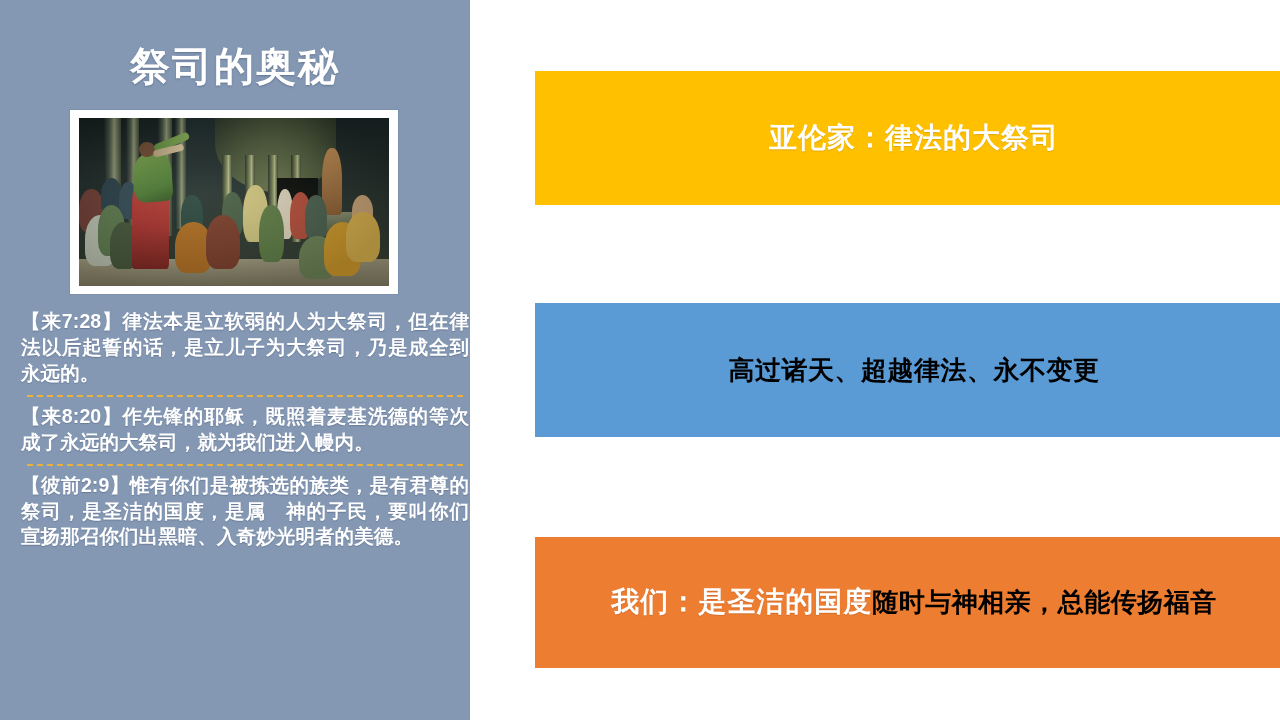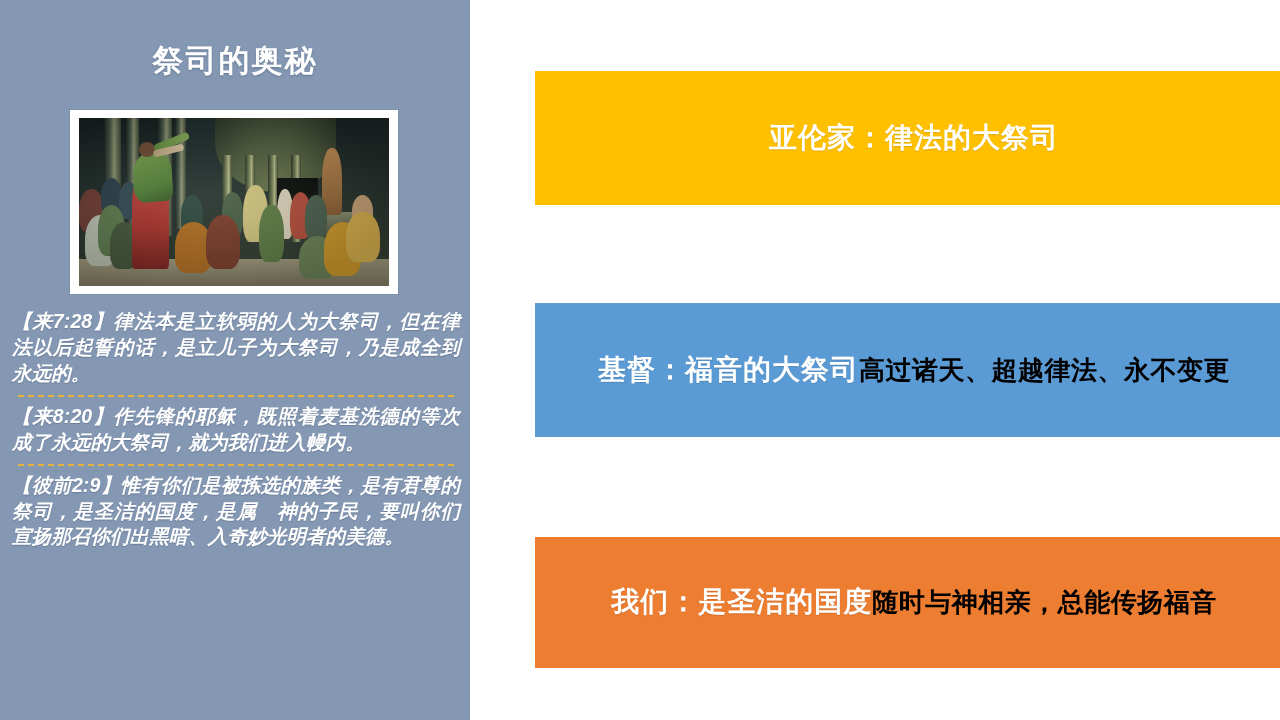--- a/index.html
+++ b/index.html
@@ -36,21 +36,21 @@
     box-sizing: border-box;
   }
 
   .sidebar-title {
     position: absolute;
     left: 0;
     top: 44px;
     width: 470px;
     text-align: center;
     color: #ffffff;
-    font-size: 31px;
+    font-size: 40px;
     font-weight: bold;
     letter-spacing: 2px;
     line-height: 1.1;
     text-shadow: 0 1px 2px rgba(40,55,80,0.35);
   }
 
   
   .picture-frame {
     position: absolute;
     left: 69px;
@@ -175,24 +175,23 @@
   .b18 { left: 71%; top: 70%; width: 12%; height: 26%; background: #6d8457; }
   .b19 { left: 88%; top: 46%; width: 7%;  height: 20%; background: #c9a477; }
   .pt-shade {
     left: 0; top: 0; right: 0; bottom: 0;
     background: radial-gradient(ellipse at 40% 45%, rgba(255,255,255,0.06) 0%, rgba(0,0,0,0.22) 75%);
   }
 
   
   .verses {
     position: absolute;
-    left: 12px;
+    left: 21px;
     top: 309px;
     width: 448px;
-    font-style: italic;
   }
   .verse {
     color: #ffffff;
     font-size: 19.5px;
     font-weight: bold;
     line-height: 1.33;
     text-align: justify;
     text-indent: 0;
     letter-spacing: 0.1px;
     text-shadow: 0 1px 1px rgba(45,60,85,0.30);
@@ -298,21 +297,20 @@
       <div class="verse">【彼前2:9】惟有你们是被拣选的族类，是有君尊的祭司，是圣洁的国度，是属　神的子民，要叫你们宣扬那召你们出黑暗、入奇妙光明者的美德。</div>
     </div>
 
   </div>
 
   <div class="banner banner-yellow">
     <div class="banner-title">亚伦家：律法的大祭司</div>
   </div>
 
   <div class="banner banner-blue">
-    <div class="banner-title">基督：福音的大祭司</div>
     <div class="banner-subtitle">高过诸天、超越律法、永不变更</div>
   </div>
 
   <div class="banner banner-orange">
     <div class="banner-title">我们：是圣洁的国度</div>
     <div class="banner-subtitle">随时与神相亲，总能传扬福音</div>
   </div>
 
 </div>
 

